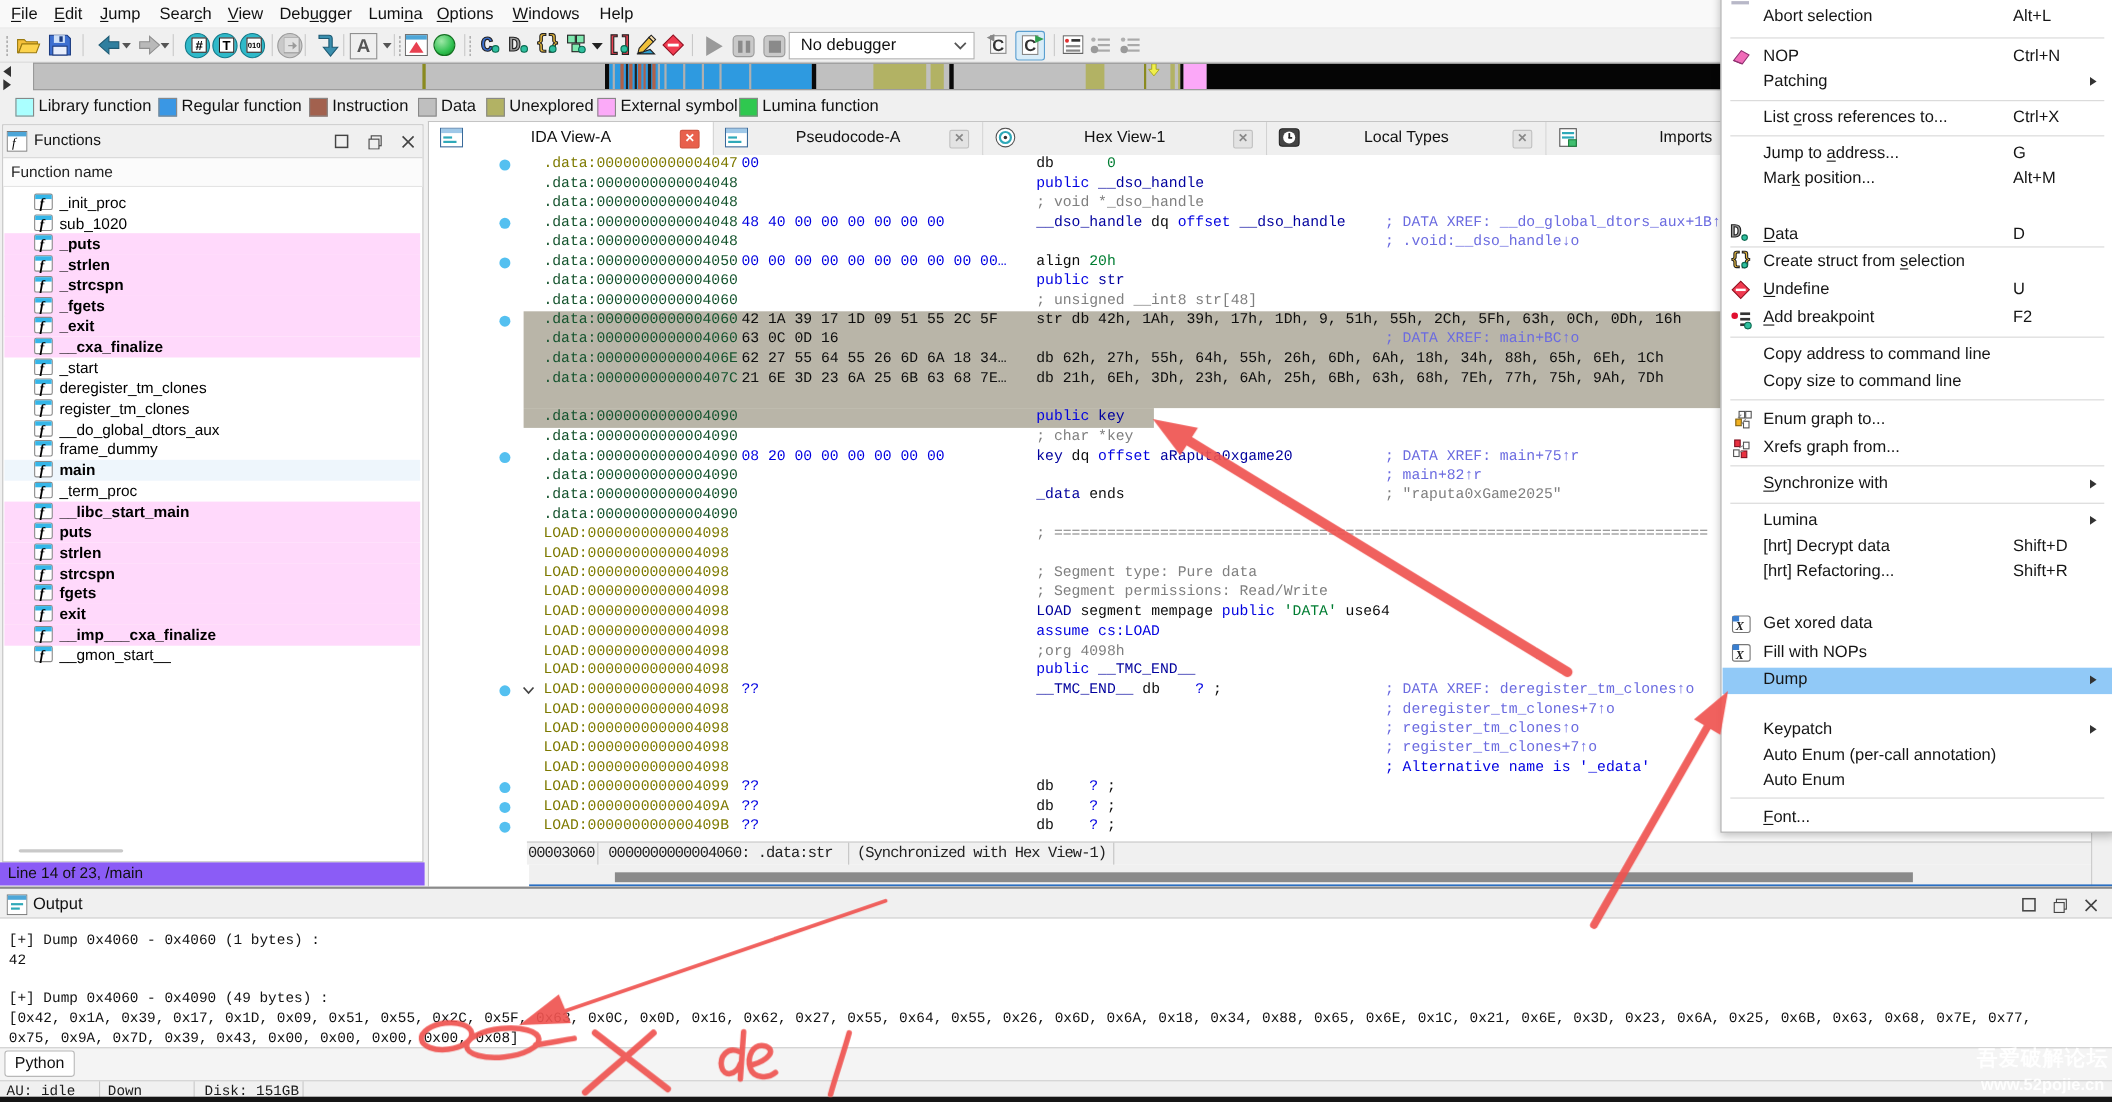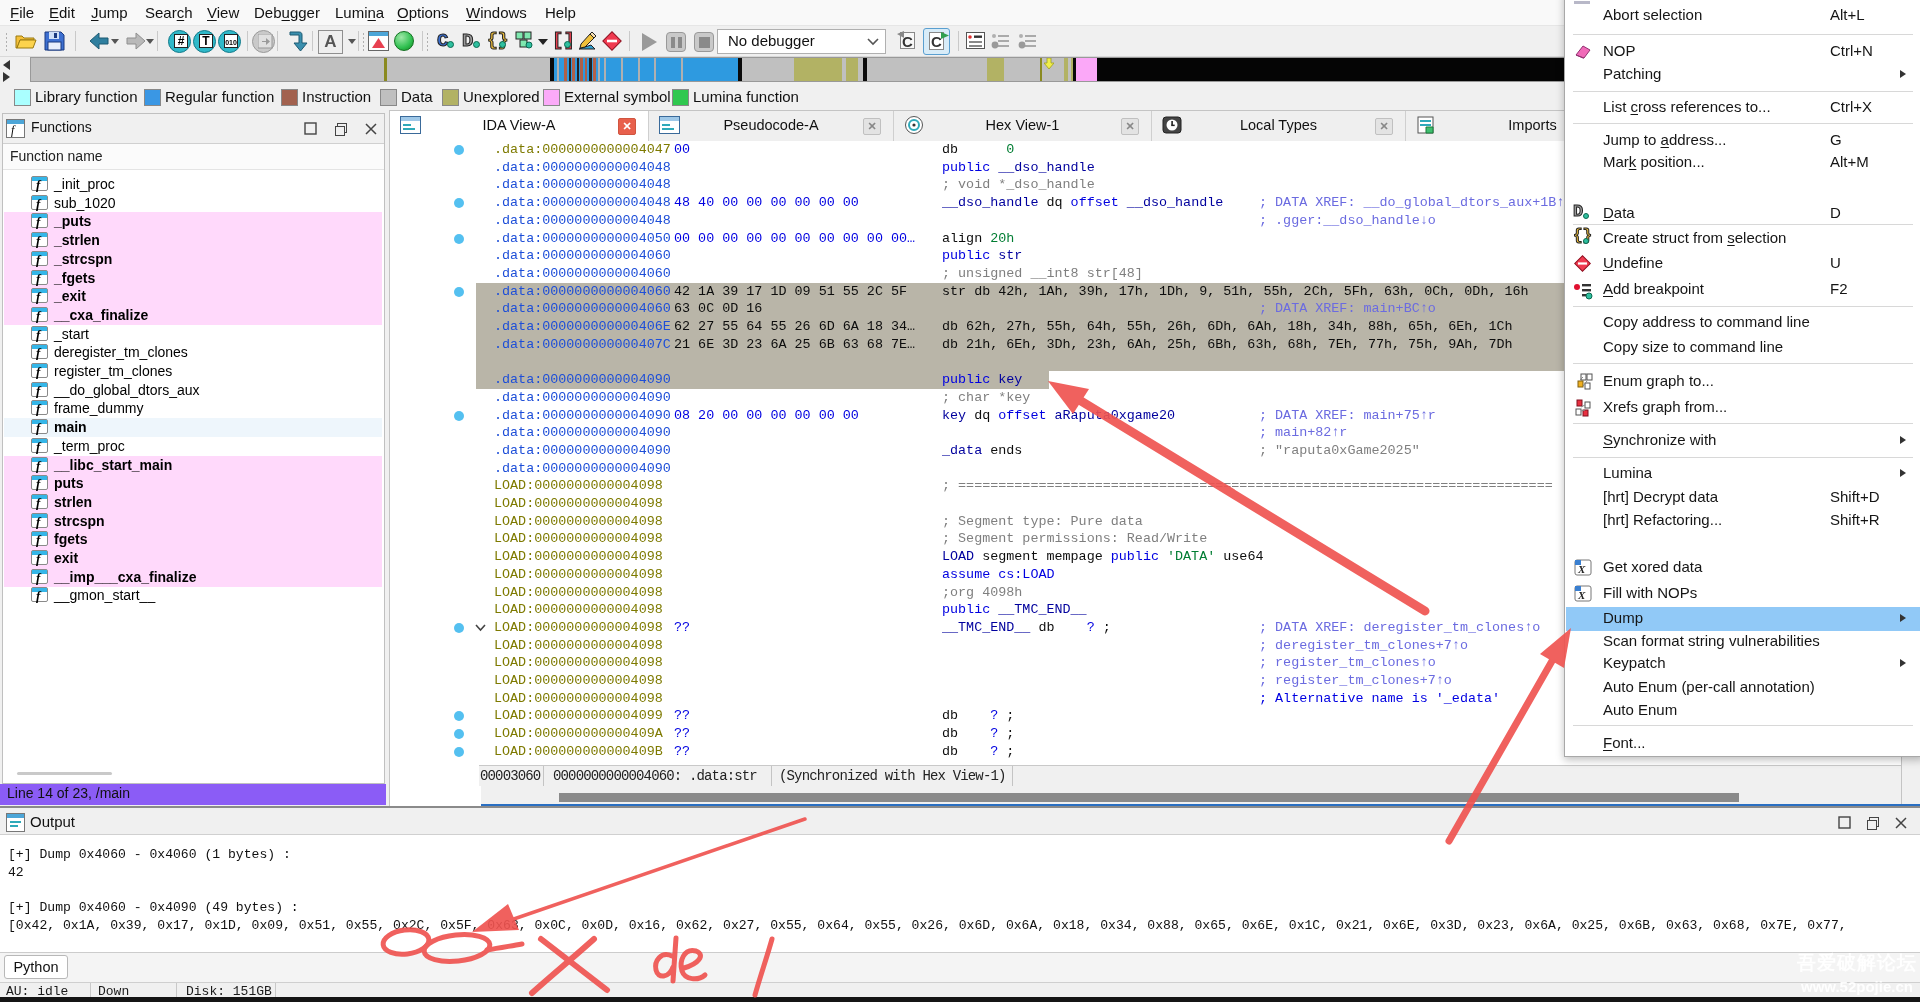--- a/index.html
+++ b/index.html
@@ -44,21 +44,21 @@
 .dtab .ttl{position:absolute;top:6px;width:100%;text-align:center}
 .tx{position:absolute;top:7px;right:12px;width:18px;height:17px;border-radius:2px;background:#e3e3e3;border:1px solid #c0c0c0;color:#888;
  font-size:11px;line-height:15px;text-align:center;font-weight:bold}
 .tx.red{background:#e8604c;border-color:#d05540;color:#fff}
 .ticon{position:absolute;left:10px;top:5px;width:21px;height:19px}
 
 #dcontent{position:absolute;left:0;top:30px;width:1511px;height:624px;background:#fff;overflow:hidden;font-size:13.4px}
 .ln{position:absolute;left:0;width:100%;height:18px;white-space:pre;font-family:"Liberation Mono",monospace;line-height:17.8px}
 .ln span{position:absolute}
 .a{left:104px}.b{left:284px}.c{left:552px}.d{left:869px}
-.g{color:#1d4ed8}.ol{color:#7e7a00}.bl{color:#0000e1}.nv{color:#00009d}.gn{color:#007d32}
+.g{color:#14532d}.ol{color:#7e7a00}.bl{color:#0000e1}.nv{color:#00009d}.gn{color:#007d32}
 .k{color:#0d0d0d}.ln i{font-style:normal}.x{color:#6b6be0}.cm{color:#7f7f7f}
 .dot{position:absolute;left:64px;width:10px;height:10px;border-radius:50%;background:#54c0f0}
 
 #dstatus{position:absolute;left:89px;top:654px;width:1422px;height:21px;background:#f0f0f0;border-top:1px solid #c9c9c9;
  font-family:"Liberation Mono",monospace;font-size:14px;letter-spacing:-0.85px;color:#222}
 #dstatus span{position:absolute;top:2px}
 #dhsb{position:absolute;left:91px;top:675px;width:1420px;height:22px;background:#f0f0f0}
 #dthumb{position:absolute;left:78px;top:7px;width:1180px;height:9px;background:#8a8a8a}
 
 #owin{position:absolute;left:0;top:806px;width:1920px;height:176px;background:#fff}
@@ -380,21 +380,21 @@
         <div class="tx">✕</div>
       </div>
 </div>
 <div id="dcontent">
 <div class="abs" style="left:86px;top:141.6px;width:1089px;height:88.5px;background:#b9b5a8"></div>
 <div class="abs" style="left:86px;top:230.1px;width:573px;height:17.7px;background:#b9b5a8"></div>
 <div class="ln" style="top:0.0px"><span class="a ol">.data:0000000000004047</span><span class="b bl">00</span><span class="c"><i class="k">db      </i><i class="gn">0</i></span></div>
 <div class="ln" style="top:17.7px"><span class="a g">.data:0000000000004048</span><span class="c"><i class="bl">public </i><i class="nv">__dso_handle</i></span></div>
 <div class="ln" style="top:35.4px"><span class="a g">.data:0000000000004048</span><span class="c"><i class="cm">; void *_dso_handle</i></span></div>
 <div class="ln" style="top:53.1px"><span class="a g">.data:0000000000004048</span><span class="b bl">48 40 00 00 00 00 00 00</span><span class="c"><i class="nv">__dso_handle</i><i class="k"> dq </i><i class="bl">offset </i><i class="nv">__dso_handle</i></span><span class="d x">; DATA XREF: __do_global_dtors_aux+1B↑r</span></div>
-<div class="ln" style="top:70.8px"><span class="a g">.data:0000000000004048</span><span class="d x">; .gger:__dso_handle↓o</span></div>
+<div class="ln" style="top:70.8px"><span class="a g">.data:0000000000004048</span><span class="d x">; .void:__dso_handle↓o</span></div>
 <div class="ln" style="top:88.5px"><span class="a g">.data:0000000000004050</span><span class="b bl">00 00 00 00 00 00 00 00 00 00…</span><span class="c"><i class="k">align </i><i class="gn">20h</i></span></div>
 <div class="ln" style="top:106.2px"><span class="a g">.data:0000000000004060</span><span class="c"><i class="bl">public </i><i class="nv">str</i></span></div>
 <div class="ln" style="top:123.9px"><span class="a g">.data:0000000000004060</span><span class="c"><i class="cm">; unsigned __int8 str[48]</i></span></div>
 <div class="ln" style="top:141.6px"><span class="a g">.data:0000000000004060</span><span class="b k">42 1A 39 17 1D 09 51 55 2C 5F</span><span class="c"><i class="k">str db 42h, 1Ah, 39h, 17h, 1Dh, 9, 51h, 55h, 2Ch, 5Fh, 63h, 0Ch, 0Dh, 16h</i></span></div>
 <div class="ln" style="top:159.3px"><span class="a g">.data:0000000000004060</span><span class="b k">63 0C 0D 16</span><span class="d x">; DATA XREF: main+BC↑o</span></div>
 <div class="ln" style="top:177.0px"><span class="a g">.data:000000000000406E</span><span class="b k">62 27 55 64 55 26 6D 6A 18 34…</span><span class="c"><i class="k">db 62h, 27h, 55h, 64h, 55h, 26h, 6Dh, 6Ah, 18h, 34h, 88h, 65h, 6Eh, 1Ch</i></span></div>
 <div class="ln" style="top:194.7px"><span class="a g">.data:000000000000407C</span><span class="b k">21 6E 3D 23 6A 25 6B 63 68 7E…</span><span class="c"><i class="k">db 21h, 6Eh, 3Dh, 23h, 6Ah, 25h, 6Bh, 63h, 68h, 7Eh, 77h, 75h, 9Ah, 7Dh</i></span></div>
 <div class="ln" style="top:230.1px"><span class="a g">.data:0000000000004090</span><span class="c"><i class="bl">public </i><i class="nv">key</i></span></div>
 <div class="ln" style="top:247.8px"><span class="a g">.data:0000000000004090</span><span class="c"><i class="cm">; char *key</i></span></div>
 <div class="ln" style="top:265.5px"><span class="a g">.data:0000000000004090</span><span class="b bl">08 20 00 00 00 00 00 00</span><span class="c"><i class="nv">key</i><i class="k"> dq </i><i class="bl">offset </i><i class="nv">aRaputa0xgame20</i></span><span class="d x">; DATA XREF: main+75↑r</span></div>
@@ -461,20 +461,21 @@
 <svg class="abs" style="left:1894px;top:8px" width="14" height="14">
         <path d="M2 2 L12 12 M12 2 L2 12" stroke="#444" stroke-width="1.5"></path>
       </svg>
 </div>
 <div id="ocontent">
 <div class="oln" style="top:10.0px">[+] Dump 0x4060 - 0x4060 (1 bytes) :</div>
 <div class="oln" style="top:27.7px">42</div>
 <div class="oln" style="top:45.4px"></div>
 <div class="oln" style="top:63.1px">[+] Dump 0x4060 - 0x4090 (49 bytes) :</div>
 <div class="oln" style="top:80.8px">[0x42, 0x1A, 0x39, 0x17, 0x1D, 0x09, 0x51, 0x55, 0x2C, 0x5F, 0x63, 0x0C, 0x0D, 0x16, 0x62, 0x27, 0x55, 0x64, 0x55, 0x26, 0x6D, 0x6A, 0x18, 0x34, 0x88, 0x65, 0x6E, 0x1C, 0x21, 0x6E, 0x3D, 0x23, 0x6A, 0x25, 0x6B, 0x63, 0x68, 0x7E, 0x77,</div>
+<div class="oln" style="top:98.5px">0x75, 0x9A, 0x7D, 0x39, 0x43, 0x00, 0x00, 0x00, 0x00, 0x08]</div>
 </div>
 <div id="otabs">
       <div id="pytab">Python</div>
     </div>
 </div>
 <div id="sbar">
 <span style="left:6px">AU:  idle</span>
     <div class="ssep" style="left:90px"></div>
 <span style="left:98px">Down</span>
     <div class="ssep" style="left:176px"></div>
@@ -594,23 +595,20 @@
       <svg class="mic" style="top:2px">
         <rect x="2" y="2" width="16" height="15" rx="2" fill="#fff" stroke="#777"></rect>
 <path d="M2 2 L8 2 L8 7 L2 7 Z" fill="#3a7fd0"></path>
         <text x="5" y="15" font-size="11" font-family="Liberation Serif" font-style="italic" font-weight="bold" fill="#222">X</text>
       </svg>
       <span class="t">Fill with NOPs</span>
     </div>
 <div class="mi hl" style="top:616px">
       <span class="t">Dump</span>
       <span class="ar"></span>
-    </div>
-<div class="mi" style="top:639px">
-      <span class="t">Scan format string vulnerabilities</span>
     </div>
 <div class="mi" style="top:661px">
       <span class="t">Keypatch</span>
       <span class="ar"></span>
     </div>
 <div class="mi" style="top:685px">
       <span class="t">Auto Enum (per-call annotation)</span>
     </div>
 <div class="mi" style="top:708px">
       <span class="t">Auto Enum</span>

